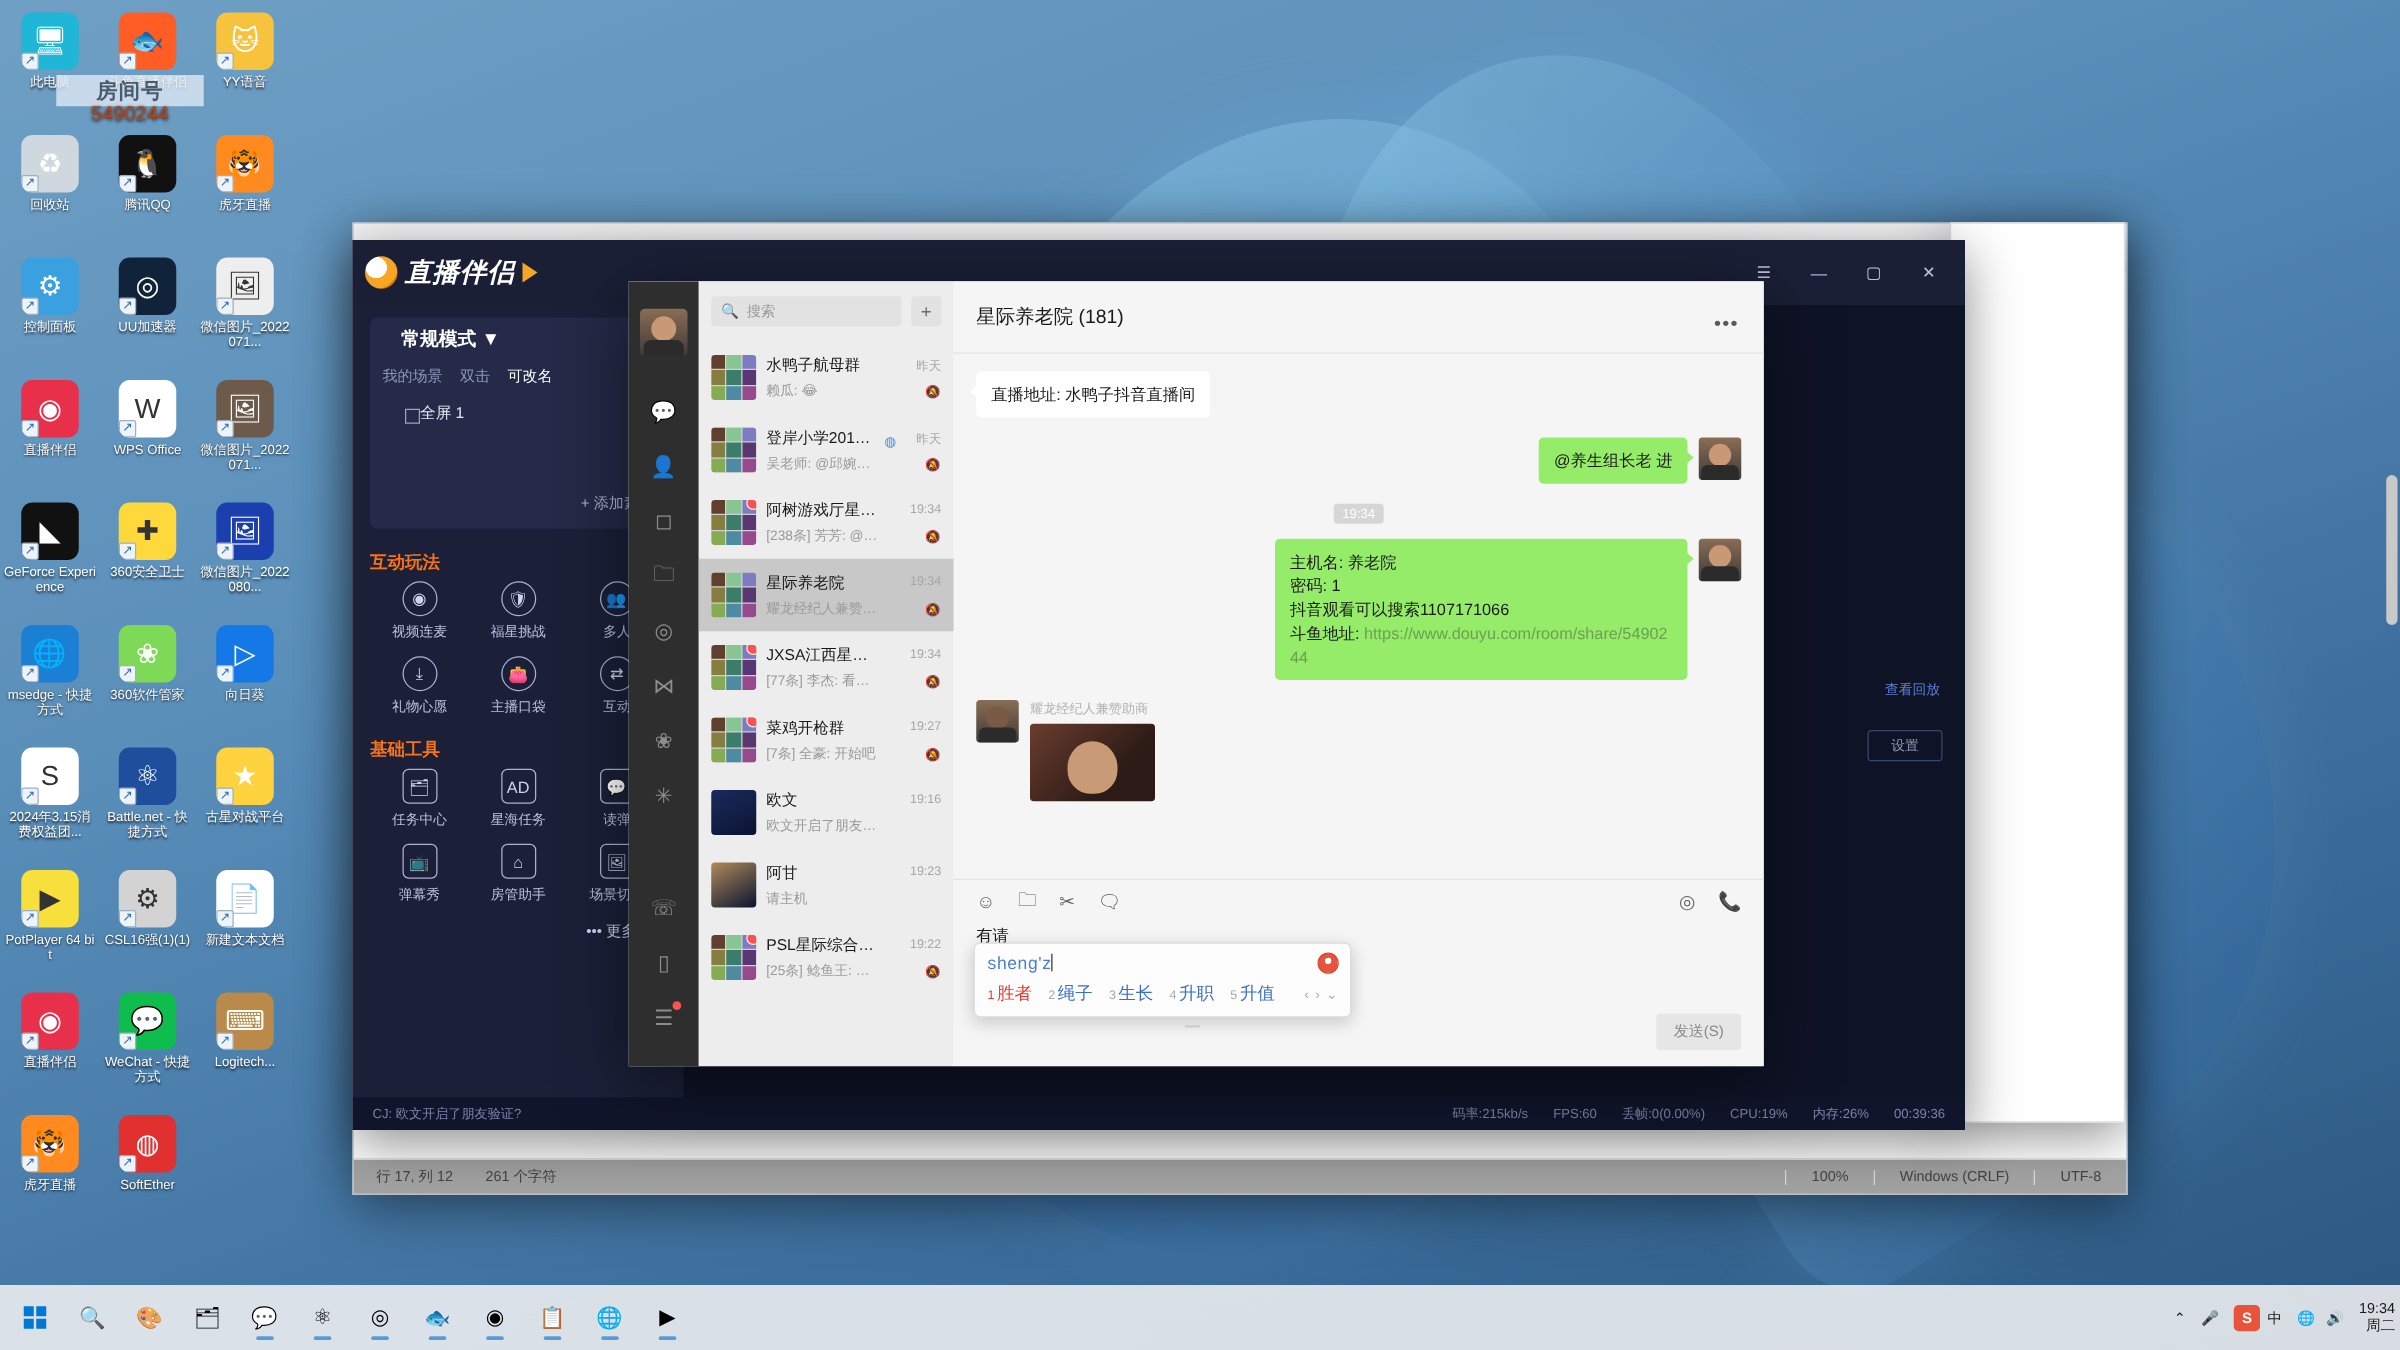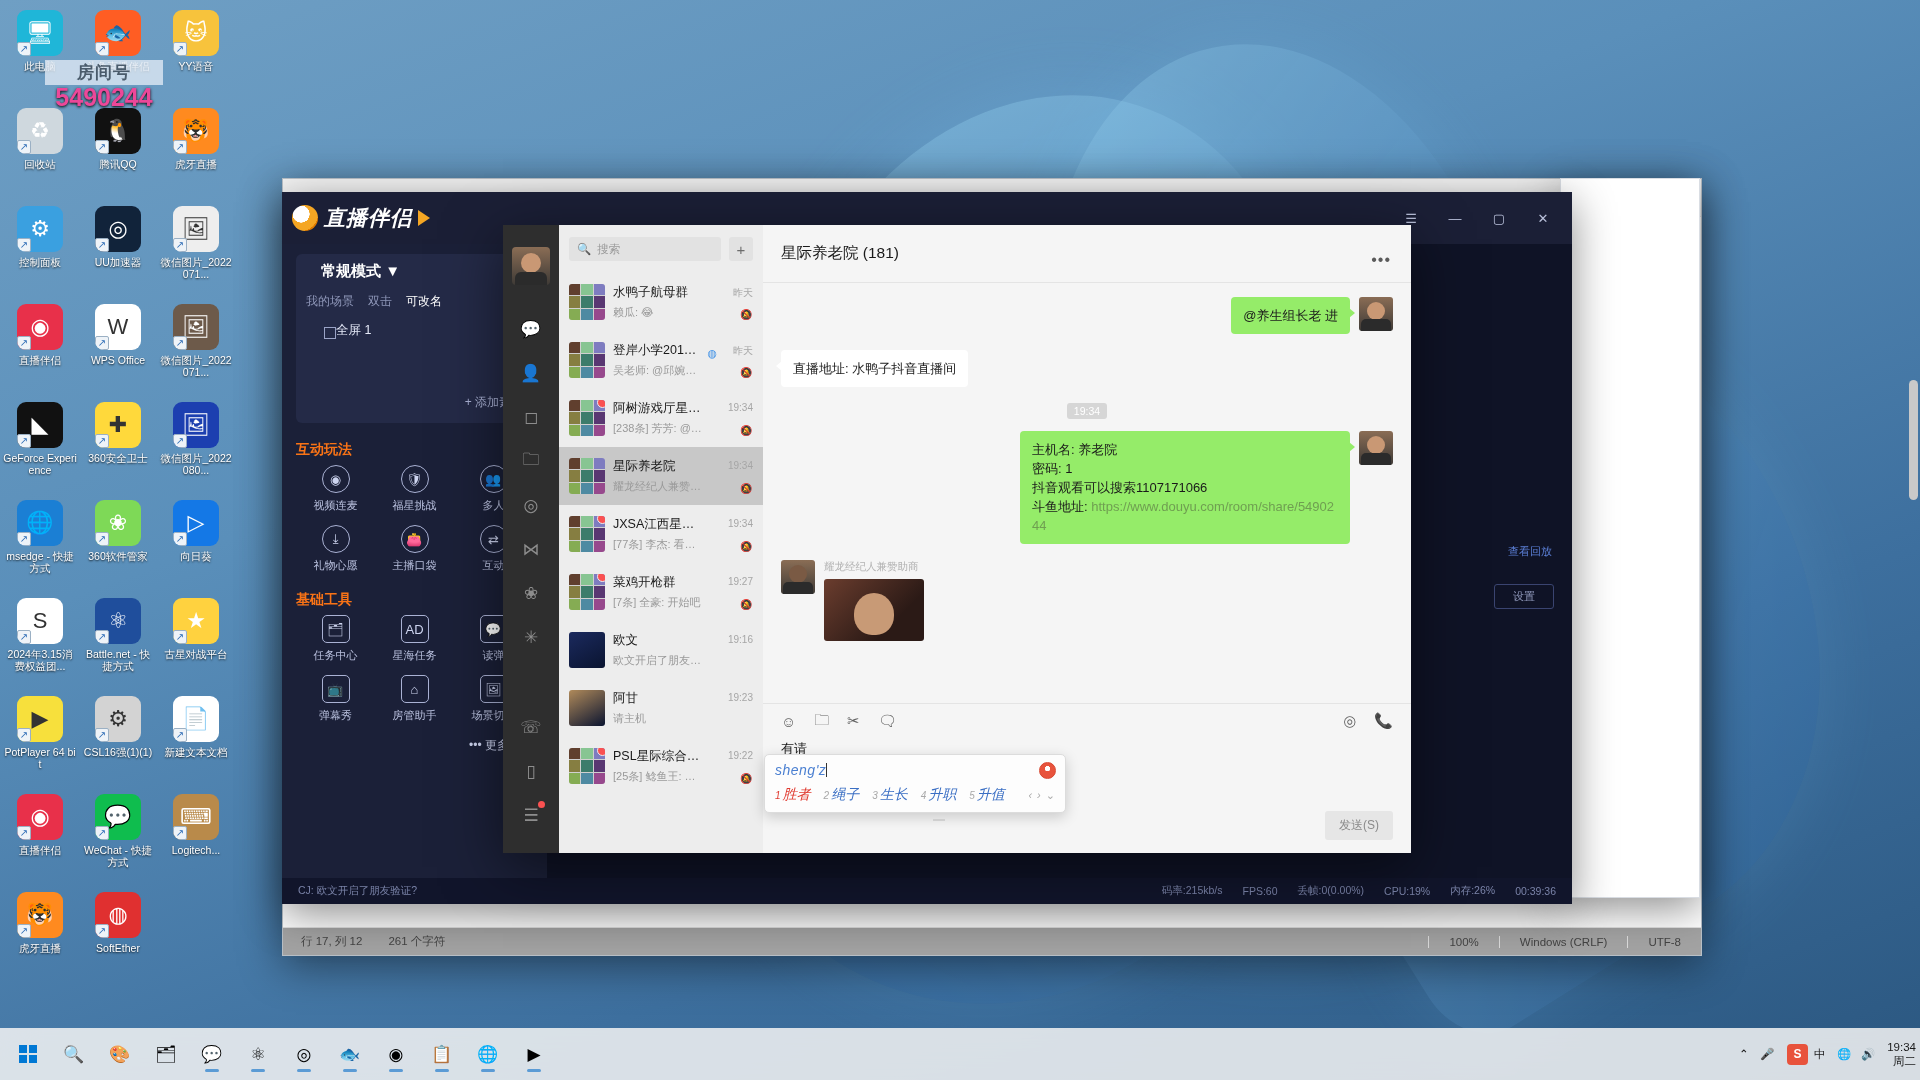--- a/index.html
+++ b/index.html
@@ -29,21 +29,21 @@
   .dicon .glyph{width:46px;height:46px;border-radius:9px;display:flex;align-items:center;
     justify-content:center;font-size:22px;color:#fff;position:relative;overflow:hidden;}
   .dicon .lbl{margin-top:4px;font-size:10.5px;line-height:12px;color:#fff;text-align:center;
     text-shadow:0 1px 2px rgba(0,0,0,.85);width:74px;word-break:break-all;}
   .shortcut-arrow{position:absolute;left:0;bottom:0;width:14px;height:14px;background:#eef3f8;
     border:1px solid #9bb0c4;border-radius:2px;color:#2b6bb5;font-size:10px;line-height:12px;
     text-align:center;}
   .roomtag{position:absolute;left:45px;top:60px;width:118px;text-align:center;z-index:3;}
   .roomtag .rt1{background:rgba(225,235,245,.78);color:#4a5b6b;font-weight:bold;font-size:17px;
     letter-spacing:1px;padding:1px 0;}
-  .roomtag .rt2{color:#ec4899;font-weight:bold;font-size:25px;text-shadow:0 1px 3px #000;margin-top:-2px;}
+  .roomtag .rt2{color:#c2410c;font-weight:normal;font-size:16px;text-shadow:0 1px 3px #000;margin-top:-2px;}
 
   
   .win{position:absolute;background:#fff;box-shadow:0 10px 40px rgba(0,0,0,.45);}
 
   
   #notepad{left:282px;top:178px;width:1420px;height:778px;background:#fbfbfb;
     border:1px solid #b9c0c7;display:flex;flex-direction:column;}
   #notepad .np-title{height:38px;background:#f3f3f3;border-bottom:1px solid #e3e3e3;
     display:flex;align-items:center;justify-content:flex-end;padding-right:4px;}
   #notepad .np-body{flex:1;background:#fff;}
@@ -164,22 +164,22 @@
   .imgmsg .p{position:absolute;left:30px;top:14px;width:40px;height:42px;border-radius:50% 50% 45% 45%;
     background:#c89a76;}
   .lnk{color:#6f9f51;}
   .wx-compose{border-top:1px solid #e4e4e4;height:150px;display:flex;flex-direction:column;}
   .wx-tools{height:34px;display:flex;align-items:center;gap:18px;padding:0 18px;color:#616161;font-size:15px;}
   .wx-tools .right{margin-left:auto;display:flex;gap:18px;}
   .wx-input{flex:1;padding:2px 18px 0;font-size:13px;color:#1a1a1a;position:relative;line-height:18px;}
   .wx-send{height:46px;display:flex;align-items:center;justify-content:flex-end;padding:0 18px 10px;}
   .wx-send .btn{background:#e6e6e6;color:#8a8a8a;font-size:12px;padding:6px 14px;border-radius:3px;}
   
-  .ime{position:absolute;left:1px;top:16px;width:302px;background:#fdfdfd;border:1px solid #dcdcdc;
-    border-radius:5px;box-shadow:0 4px 14px rgba(0,0,0,.18);padding:6px 10px 7px;font-style:italic;}
+  .ime{position:absolute;left:16px;top:16px;width:302px;background:#fdfdfd;border:1px solid #dcdcdc;
+    border-radius:5px;box-shadow:0 4px 14px rgba(0,0,0,.18);padding:6px 10px 7px;}
   .ime .typed{font-size:14px;color:#4a7fd1;letter-spacing:.5px;}
   .ime .caret{display:inline-block;width:1px;height:14px;background:#333;vertical-align:-2px;}
   .ime .cands{display:flex;align-items:center;gap:13px;margin-top:6px;font-size:14px;}
   .ime .cand{color:#3b6fc4;white-space:nowrap;}
   .ime .cand:first-child{color:#e0392f;}
   .ime .cand b{font-size:10px;font-weight:normal;color:#a8a8a8;margin-right:2px;}
   .ime .cand:first-child b{color:#e0392f;}
   .ime .nav{margin-left:auto;color:#aaa;font-size:11px;display:flex;gap:5px;}
   .ime .logo{position:absolute;right:9px;top:7px;width:17px;height:17px;border-radius:50%;
     background:radial-gradient(circle at 50% 38%,#fff 0 22%,#e8533c 23%);border:1px solid #d8462f;}
@@ -684,29 +684,29 @@
       </div>
   </div>
 
   <div class="wx-chat">
     <div class="wx-chathdr">
 
       <div class="t">星际养老院 (181)</div>
       <div class="dots">•••</div>
     </div>
     <div class="wx-msgs" id="msg-area">
+        <div class="msg">
+          <div class="bubble them">直播地址: 水鸭子抖音直播间</div>
+        </div>
         <div class="msg me">
           <div class="bubble me">@养生组长老 进</div>
           <div class="mavatar">
             <div class="face"></div>
             <div class="body"></div>
           </div>
-        </div>
-        <div class="msg">
-          <div class="bubble them">直播地址: 水鸭子抖音直播间</div>
         </div>
         <div class="ts">
           <span>19:34</span>
         </div>
         <div class="msg me">
           <div class="bubble me">主机名: 养老院<br>密码: 1<br>抖音观看可以搜索1107171066<br>斗鱼地址: <span class="lnk">https://www.douyu.com/room/share/5490244</span></div>
           <div class="mavatar">
             <div class="face"></div>
             <div class="body"></div>
           </div>

